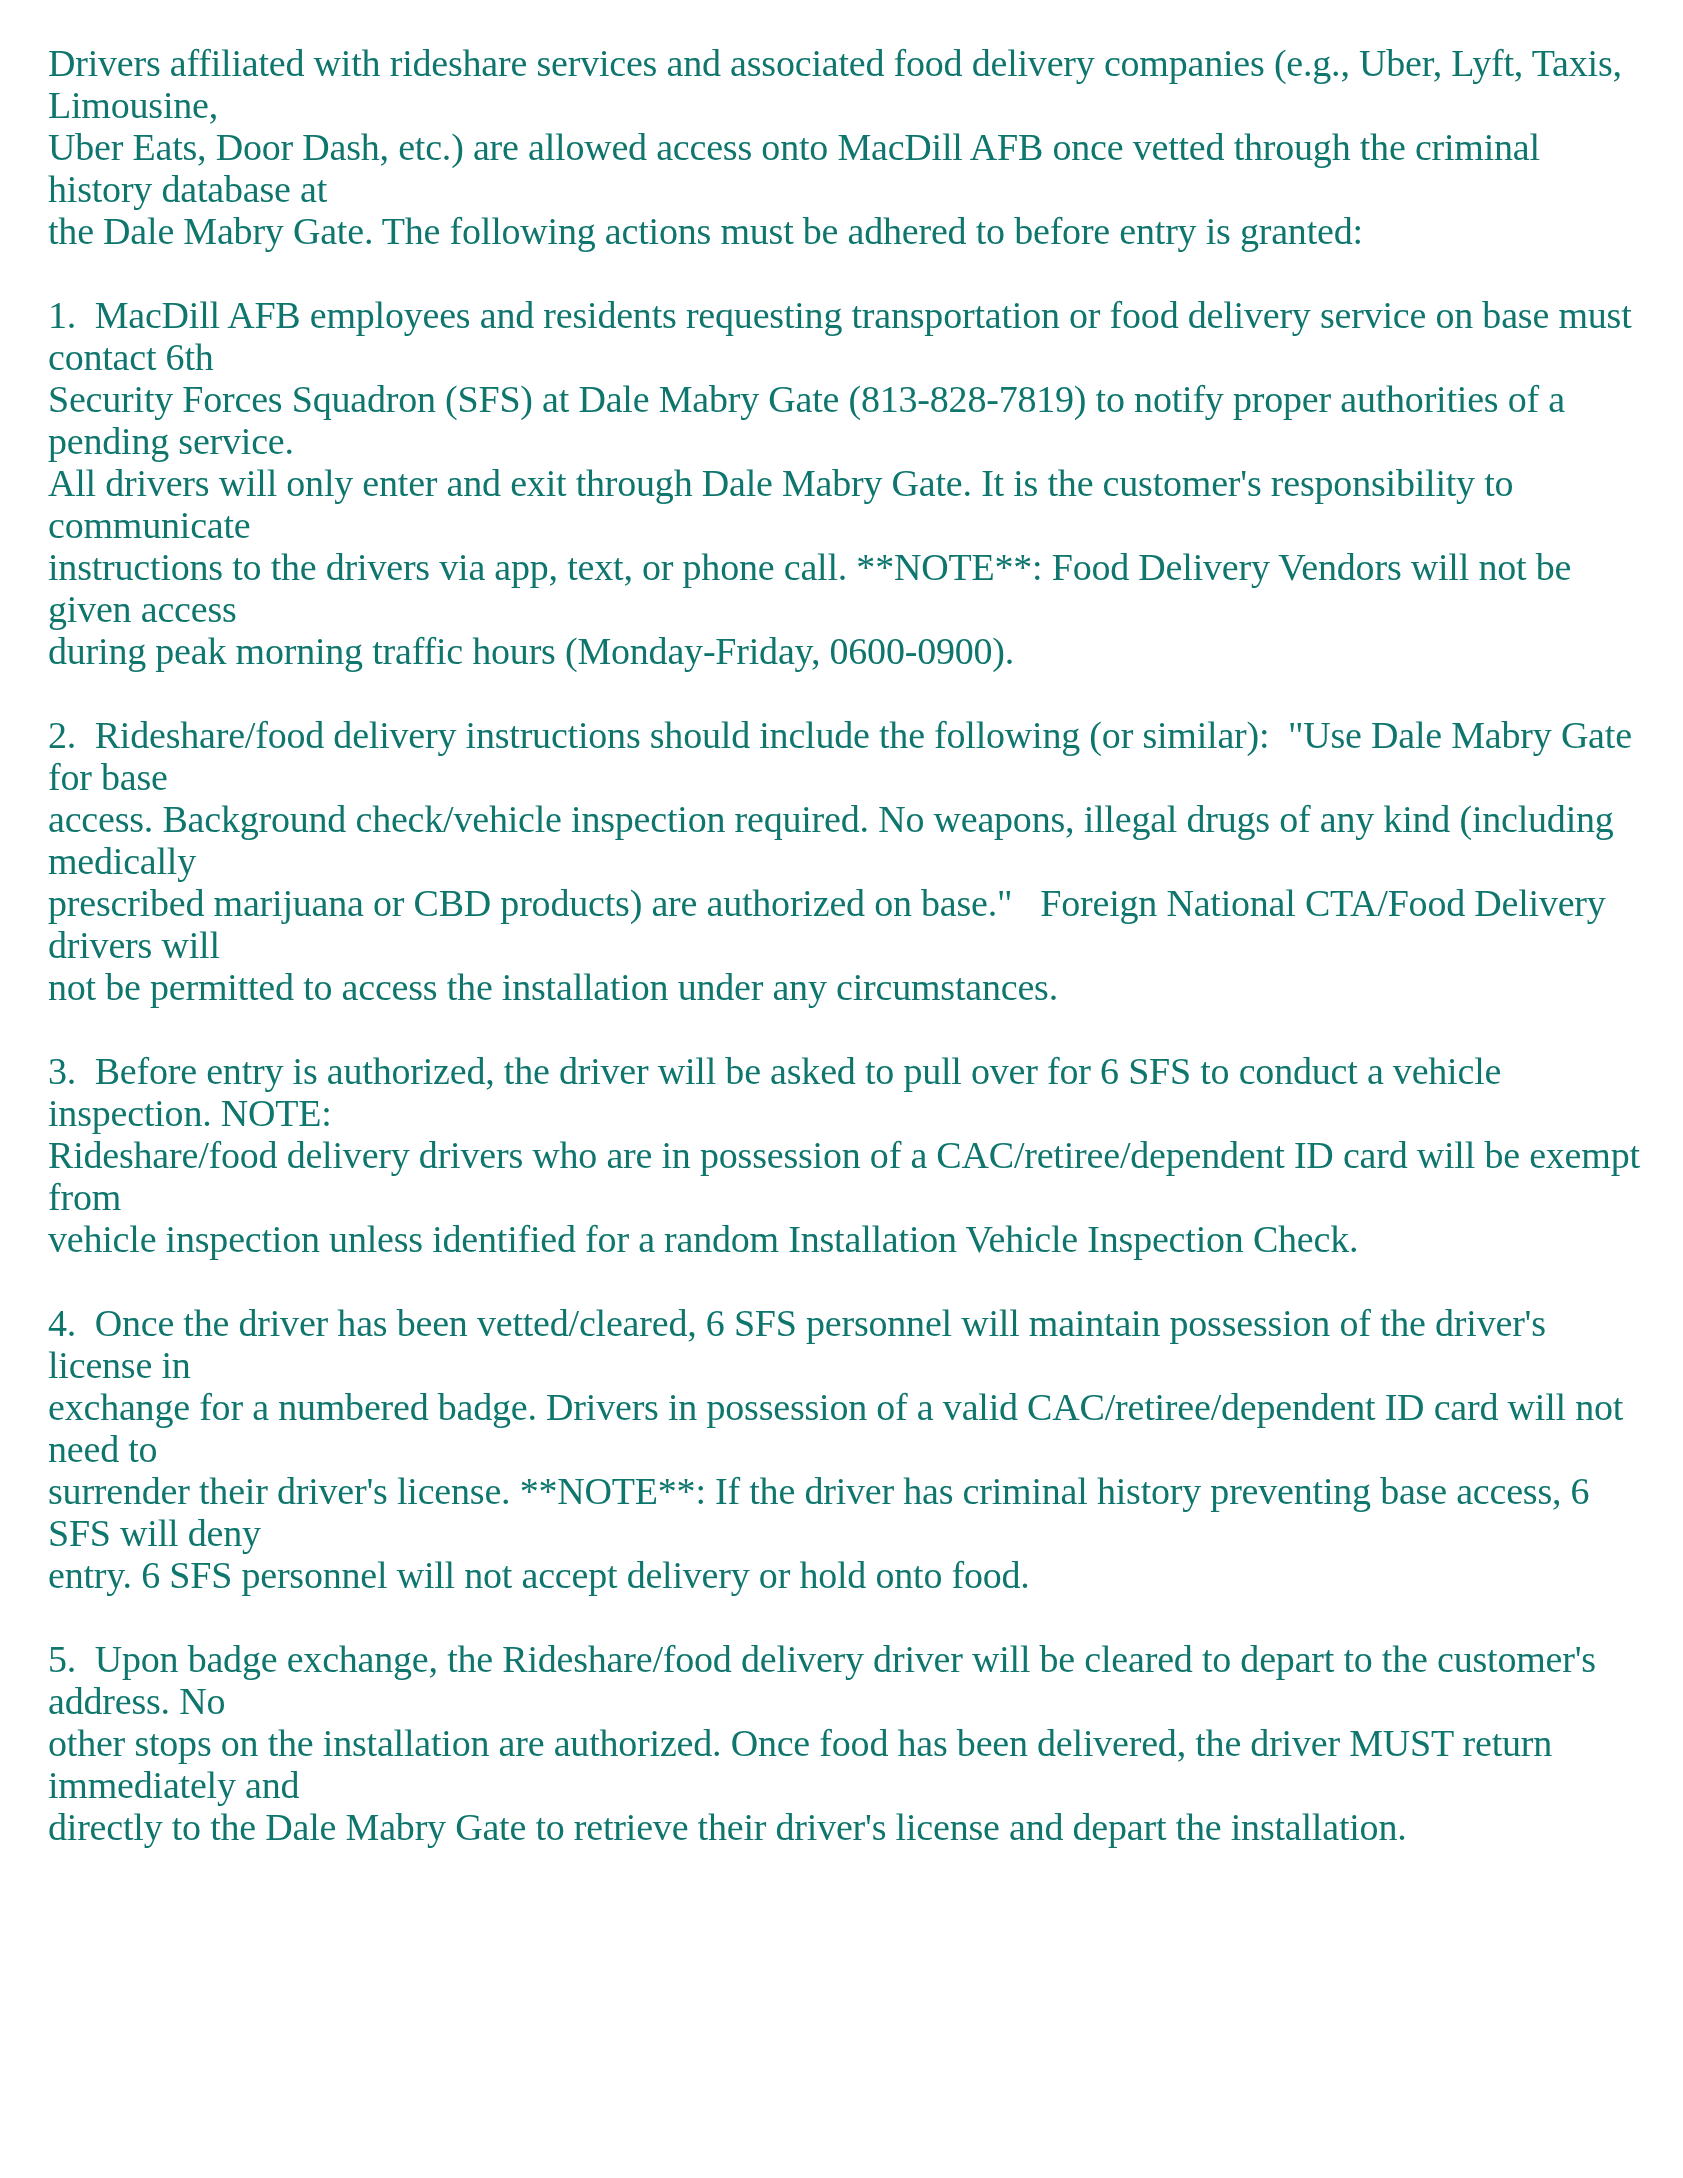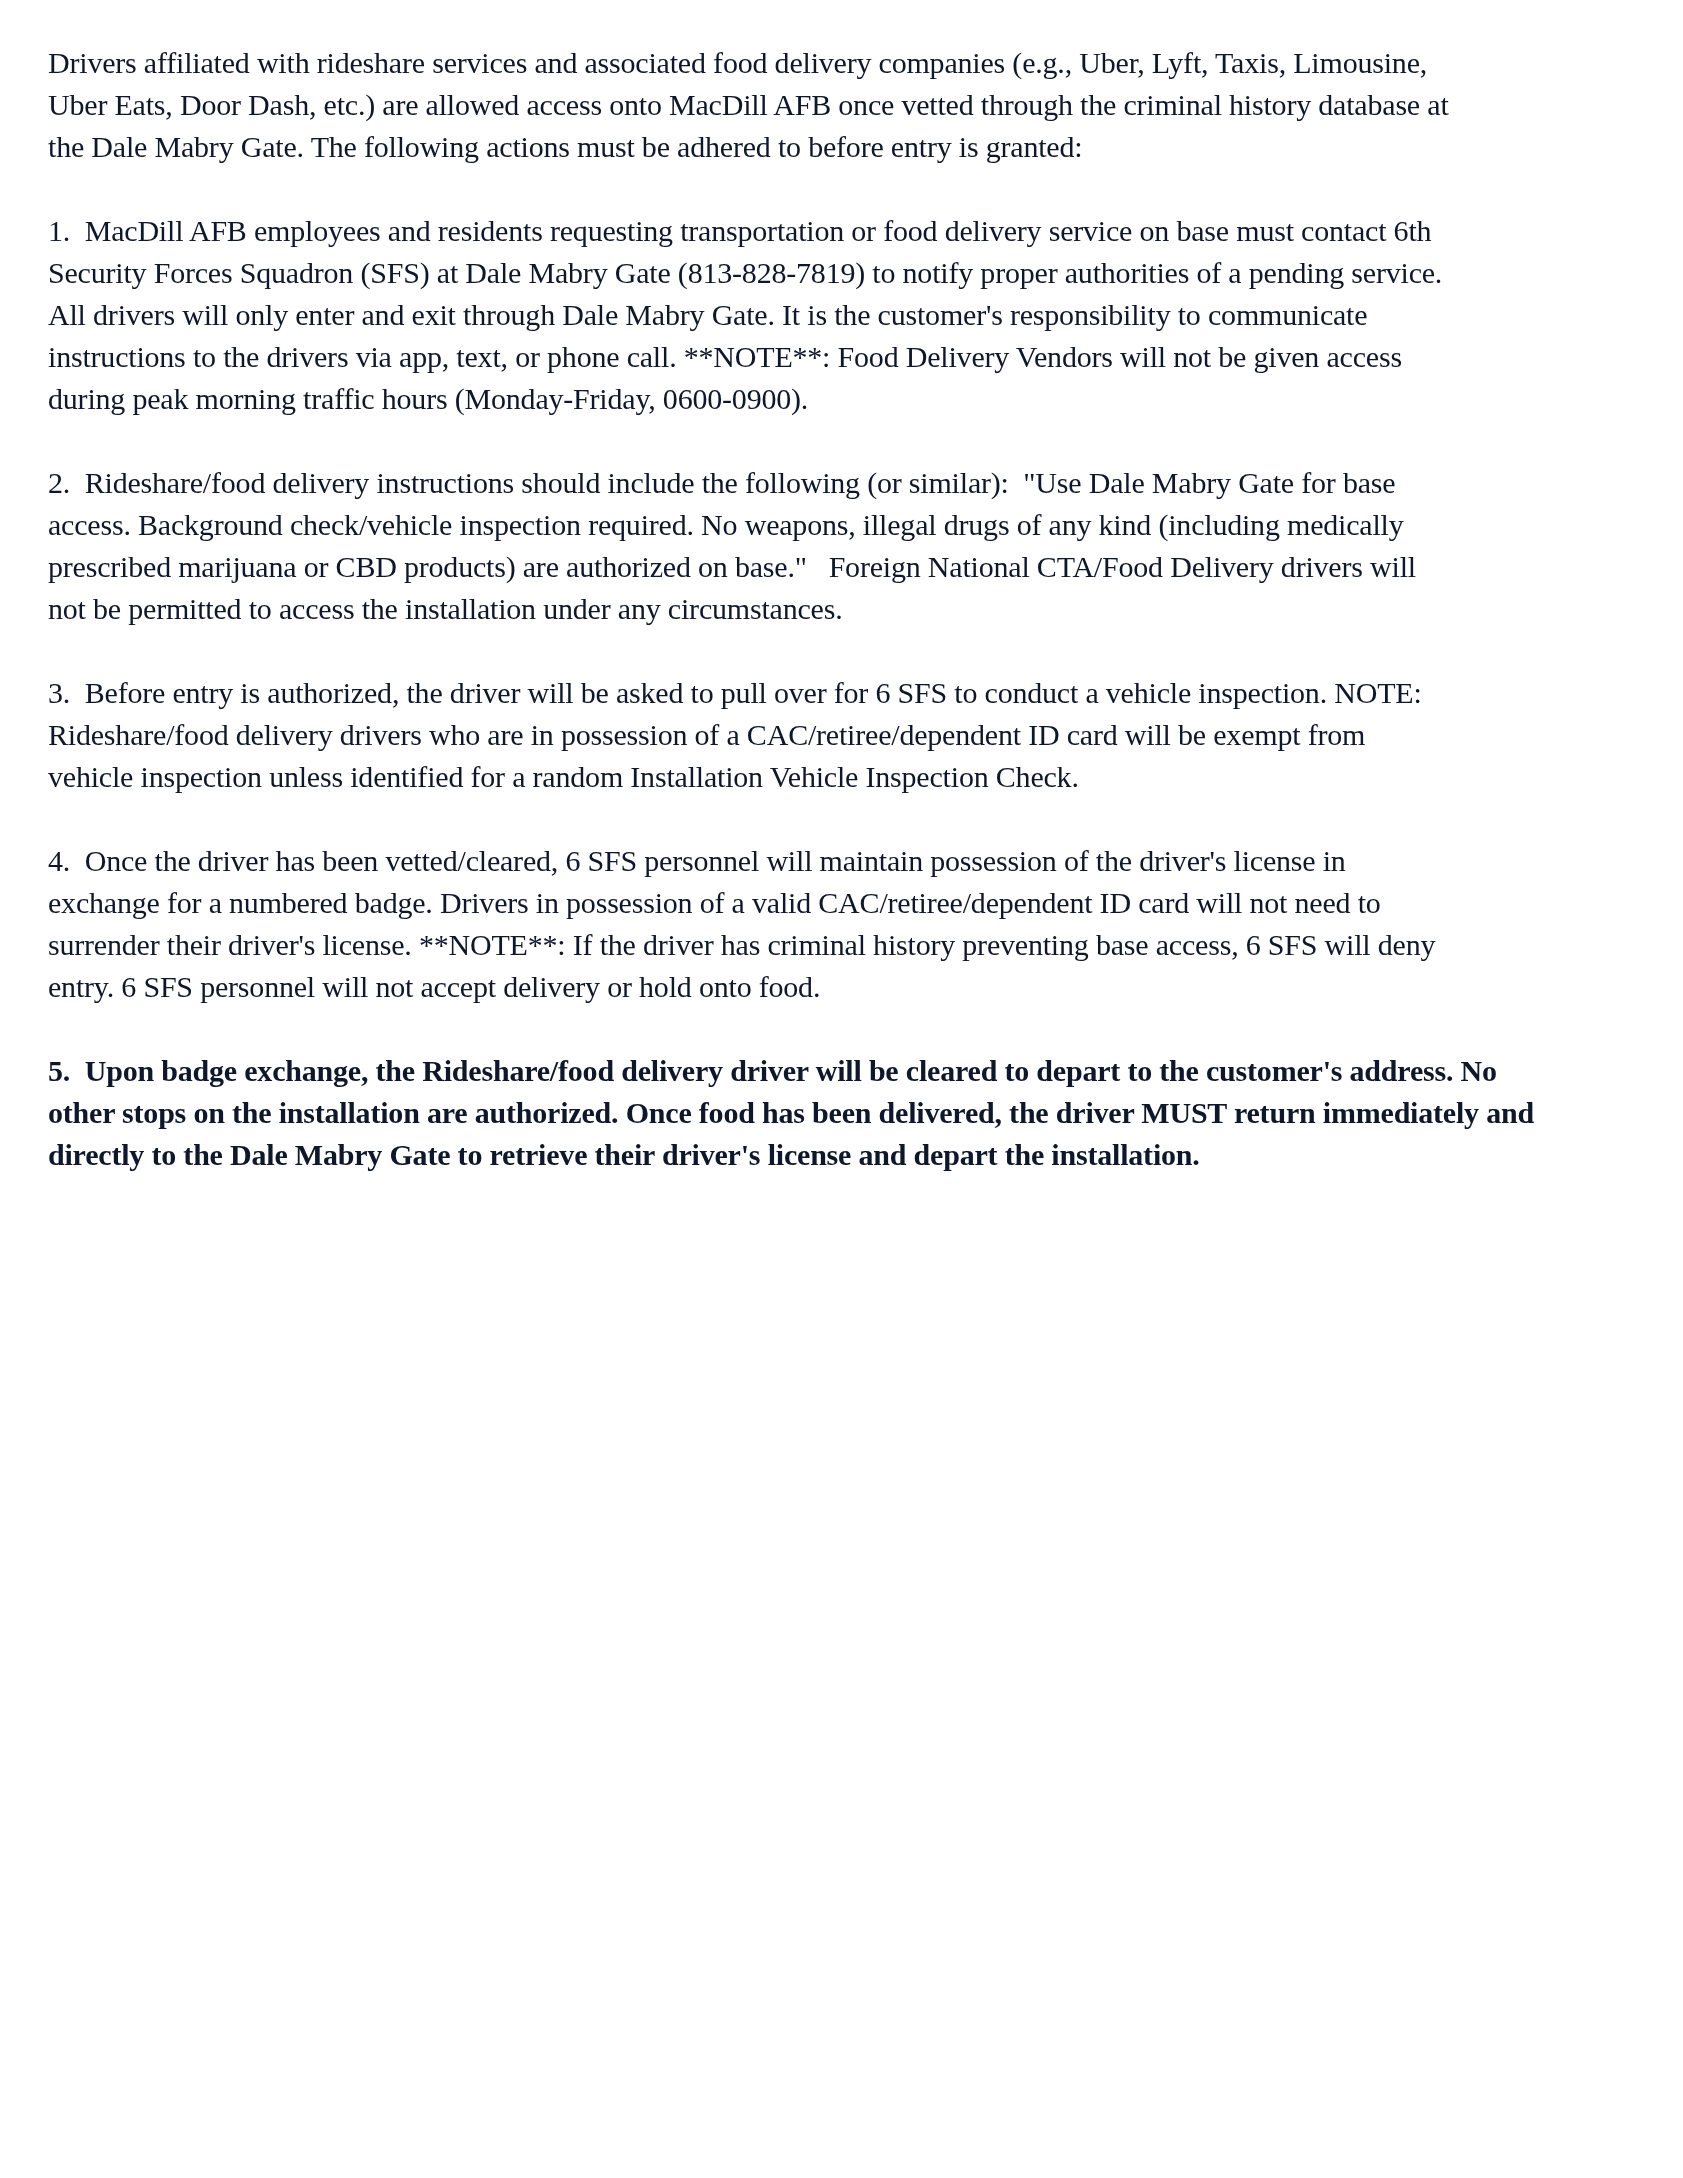--- a/index.html
+++ b/index.html
@@ -6,34 +6,33 @@
     margin: 0;
     padding: 0;
     background: #ffffff;
   }
   .page {
     position: relative;
     width: 1683px;
     min-height: 2178px;
     box-sizing: border-box;
     background: #ffffff;
-    color: #0f172a;
+    color: #0f766e;
     padding: 42px 30px 59px 48px;
     font-family: "Liberation Serif", "DejaVu Serif", serif;
-    font-size: 30px;
+    font-size: 38px;
     line-height: 42px;
     letter-spacing: -0.2px;
   }
   .para {
     margin: 0 0 42px 0;
     white-space: pre-wrap; 
   }
   .para:last-child {
     margin-bottom: 0;
-    font-weight: bold;
   }
 </style>
 </head>
 <body>
 
 <main class="page">
   <p class="para">Drivers affiliated with rideshare services and associated food delivery companies (e.g., Uber, Lyft, Taxis, Limousine,
 Uber Eats, Door Dash, etc.) are allowed access onto MacDill AFB once vetted through the criminal history database at
 the Dale Mabry Gate. The following actions must be adhered to before entry is granted:</p>
 

